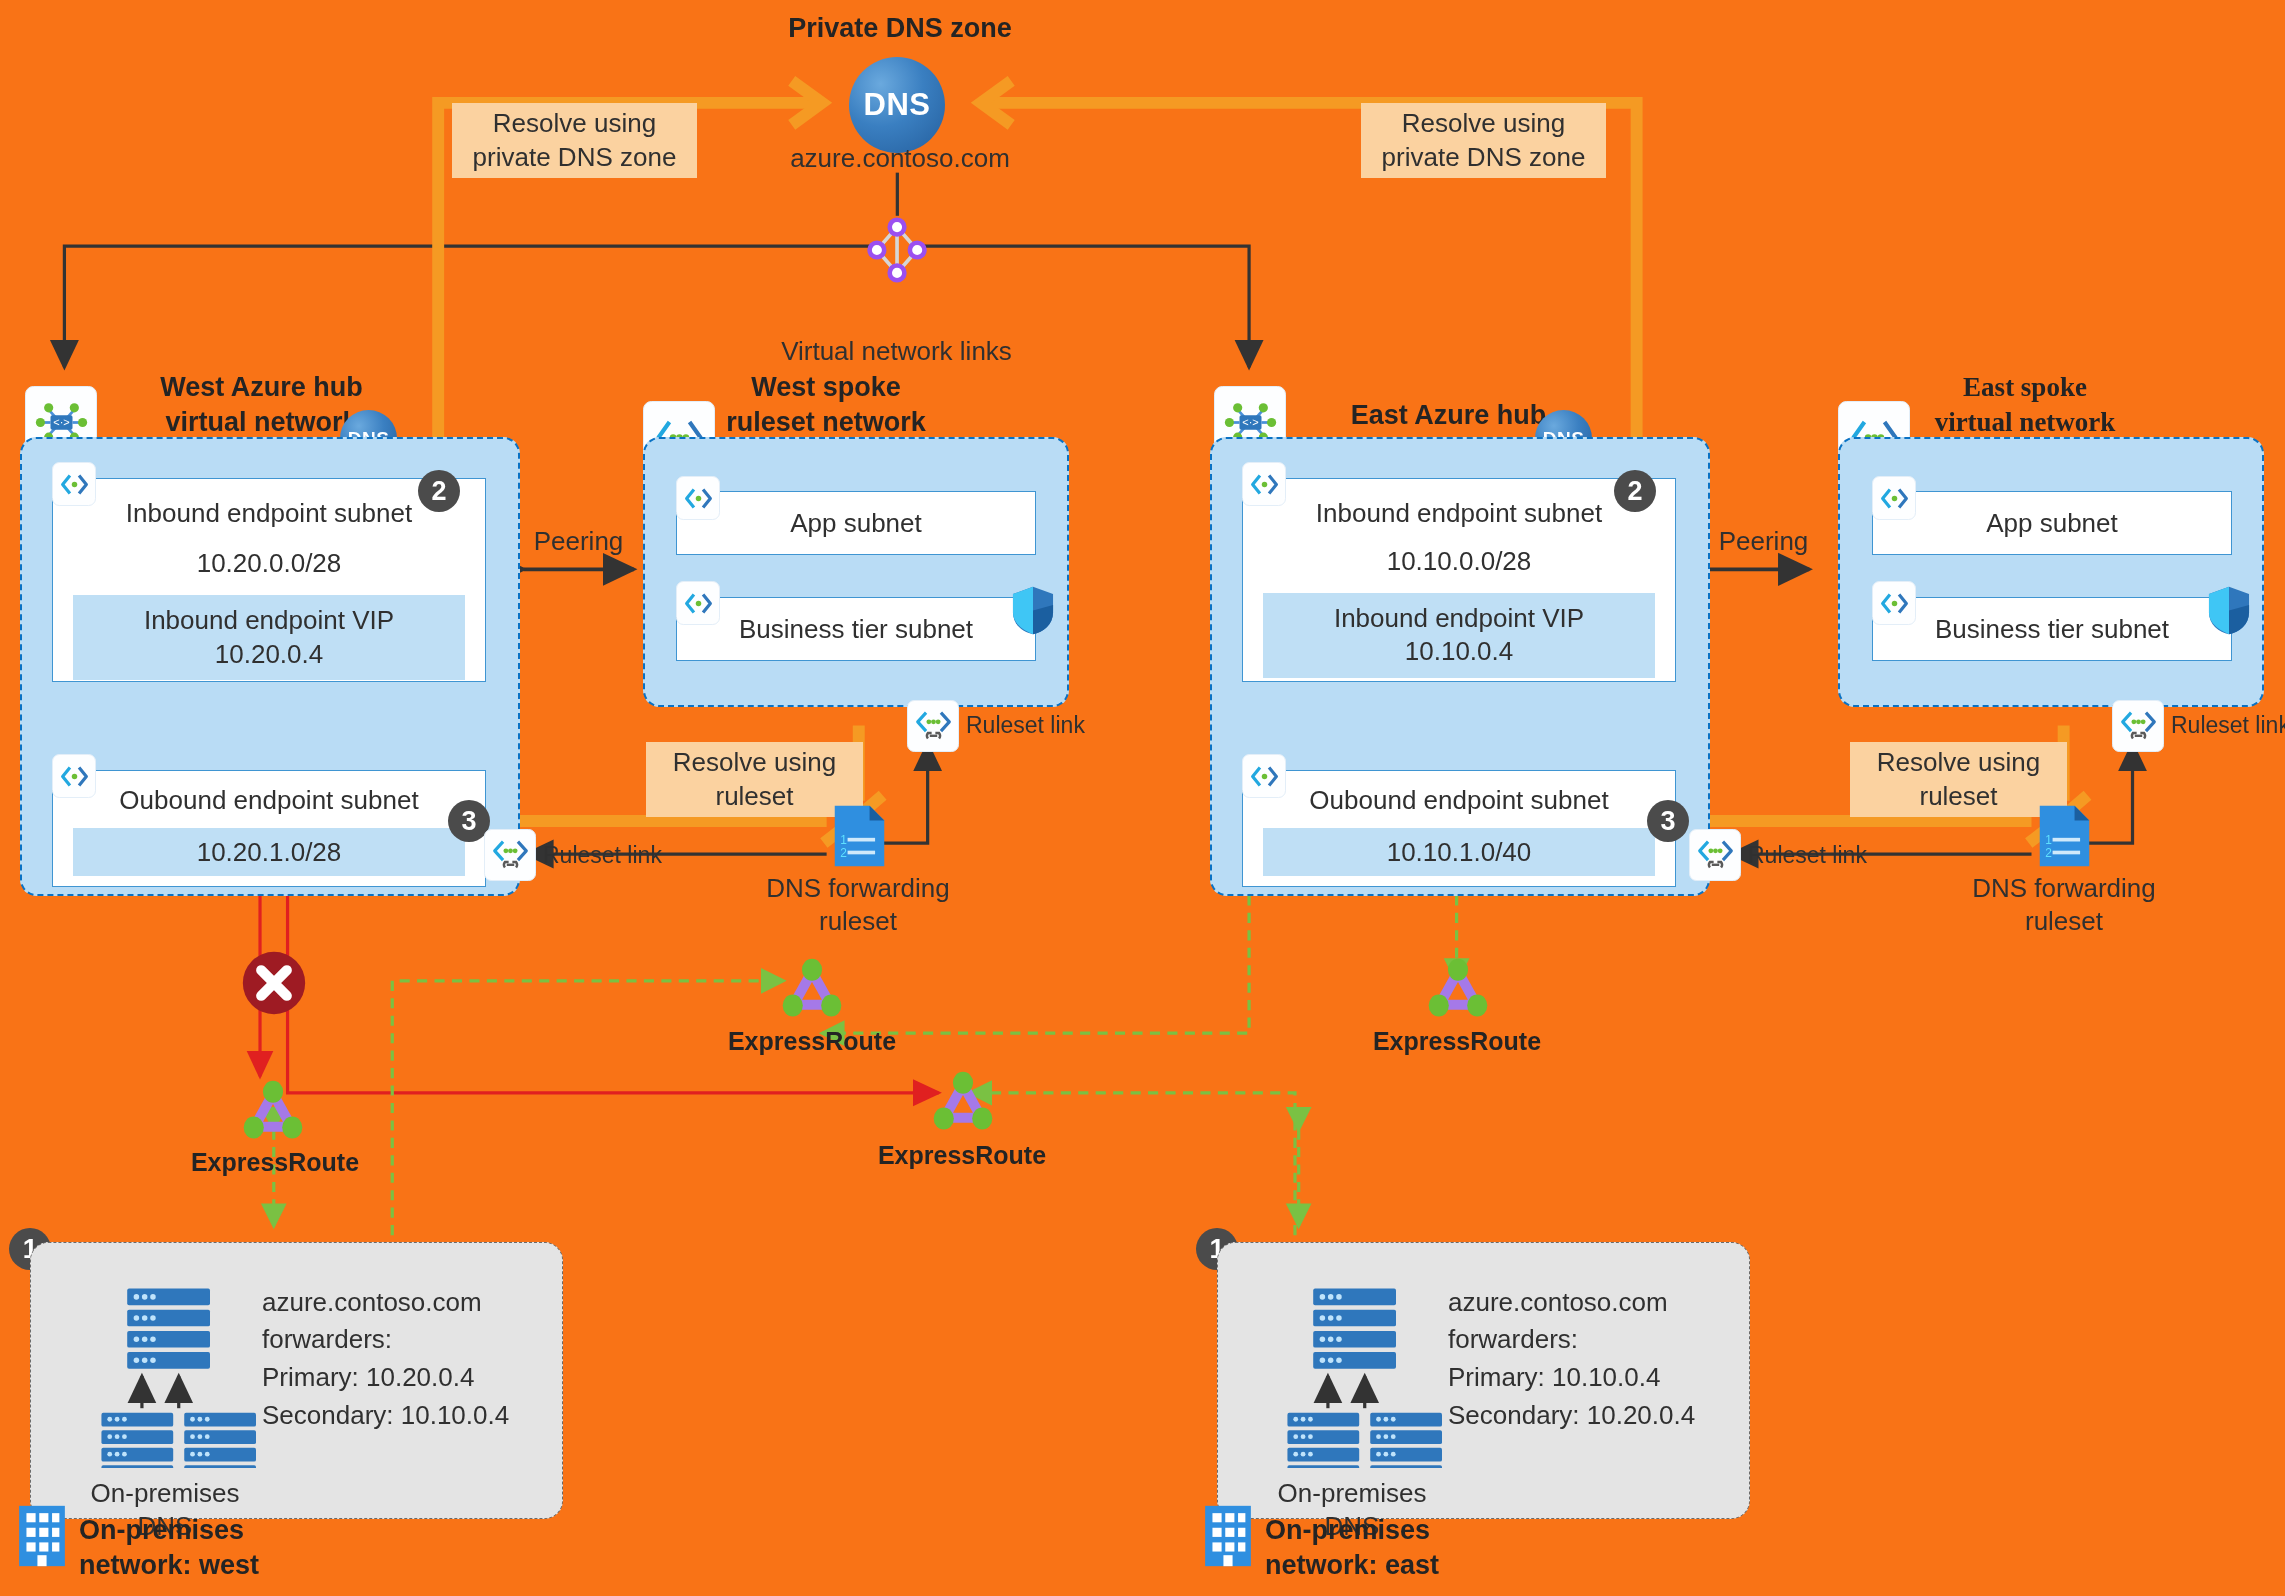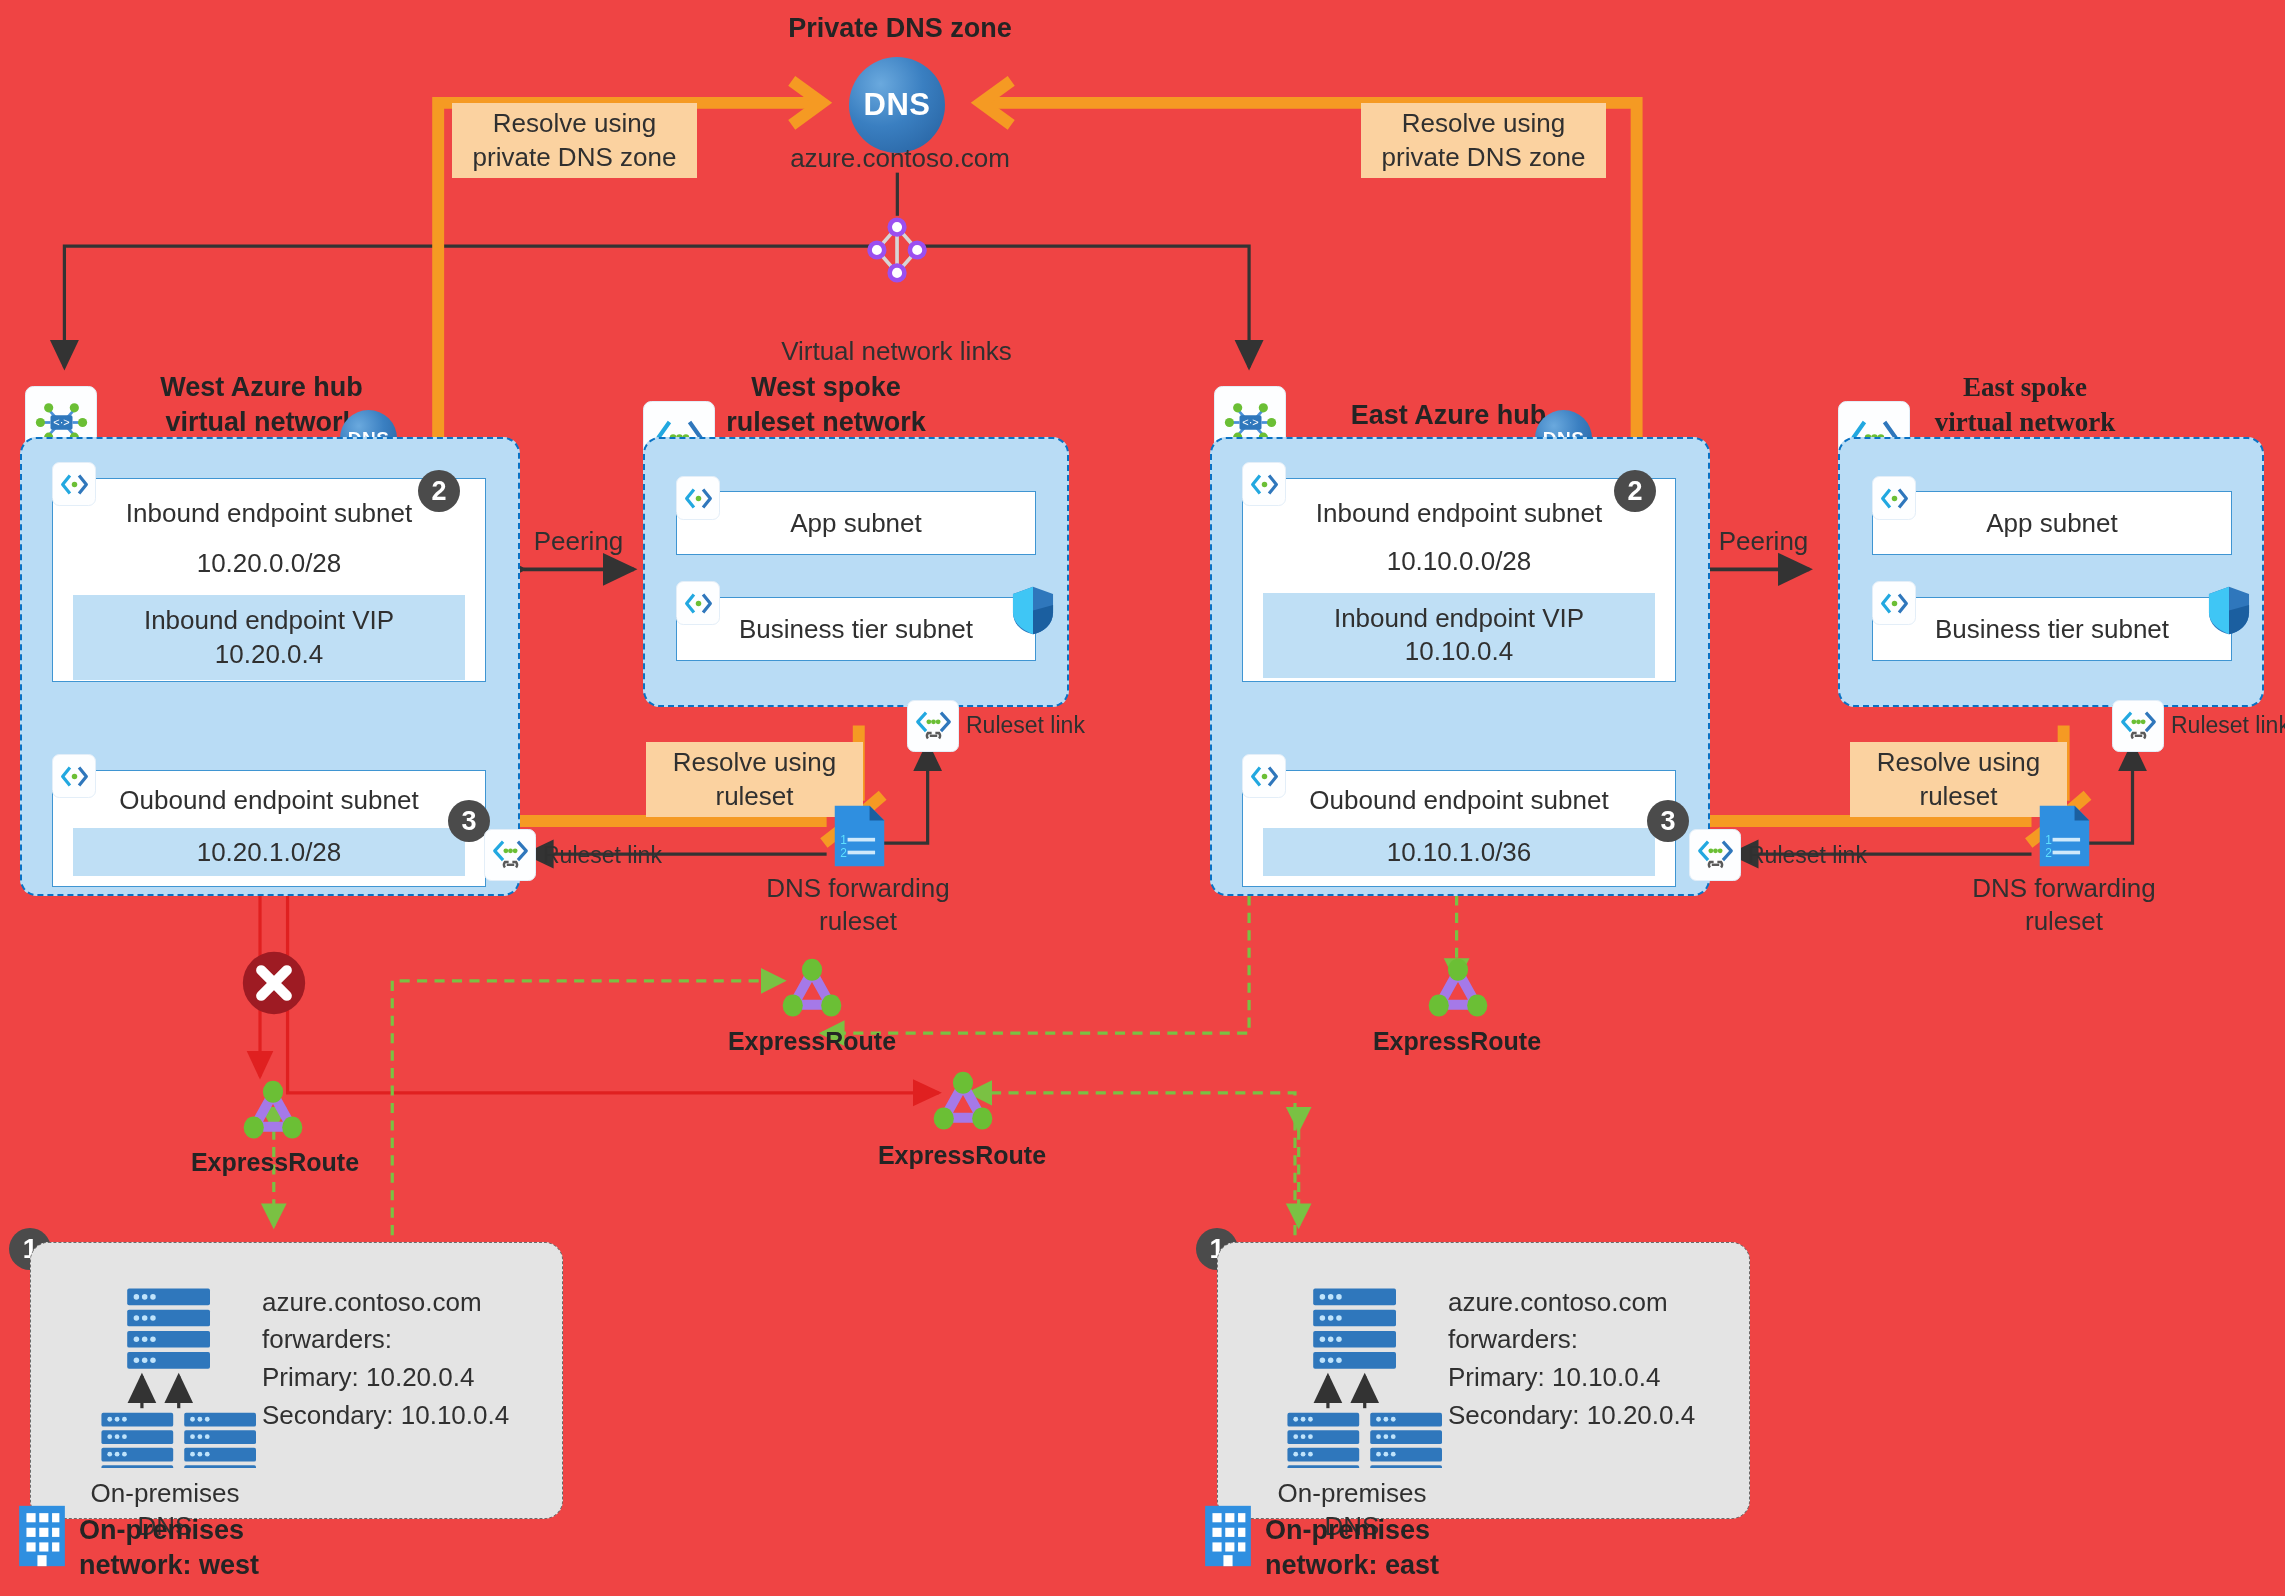--- a/index.html
+++ b/index.html
@@ -1,17 +1,17 @@
 <!DOCTYPE html>
 <html style="font-size:14.7px"><head>
 <meta charset="utf-8">
 <style>
   html,body{margin:0;padding:0;background:#ffffff;}
   body{font-family:"Liberation Sans",sans-serif;color:#242424;}
-  #stage{position:relative;width:2286px;height:1597px;overflow:hidden;background:#ef4444;}
+  #stage{position:relative;width:2286px;height:1597px;overflow:hidden;background:#f97316;}
   .abs{position:absolute;}
   svg.layer{position:absolute;left:0;top:0;width:2286px;height:1597px;pointer-events:none;}
 
   
   .ttl{font-weight:bold;font-size:27px;line-height:1.3;color:#242424;text-align:center;}
   .txt{font-size:26px;color:#303030;line-height:1.28;}
   .txt-c{font-size:26px;color:#303030;line-height:1.28;text-align:center;}
   .small-lbl{font-size:23px;color:#303030;}
   .bold-lbl{font-weight:bold;font-size:25px;color:#242424;}
 
@@ -378,21 +378,21 @@
     <svg width="31" height="31" viewBox="0 0 34 34">
       <path d="M12,7 L4,17 L12,27" stroke="#22a8e0" stroke-width="3.5" fill="none" stroke-linejoin="round"></path>
       <path d="M22,7 L30,17 L22,27" stroke="#2f77bc" stroke-width="3.5" fill="none" stroke-linejoin="round"></path>
       <circle cx="17" cy="17" r="3" fill="#6bbf35"></circle>
     </svg>
   </div>
 
   <div class="abs subnet" style="left:1242px;top:770px;width:432px;height:115px;">
     <div class="txt-c" style="margin-top:13px;">Oubound endpoint subnet</div>
     <div class="ipbox" style="margin:11px 20px 0 20px;padding:7.3px 0;">
-      <div class="txt-c">10.10.1.0/36</div>
+      <div class="txt-c">10.10.1.0/40</div>
     </div>
   </div>
   <div class="abs tile tile-sm" style="left:1242px;top:754px;">
     <svg width="31" height="31" viewBox="0 0 34 34">
       <path d="M12,7 L4,17 L12,27" stroke="#22a8e0" stroke-width="3.5" fill="none" stroke-linejoin="round"></path>
       <path d="M22,7 L30,17 L22,27" stroke="#2f77bc" stroke-width="3.5" fill="none" stroke-linejoin="round"></path>
       <circle cx="17" cy="17" r="3" fill="#6bbf35"></circle>
     </svg>
   </div>
 

